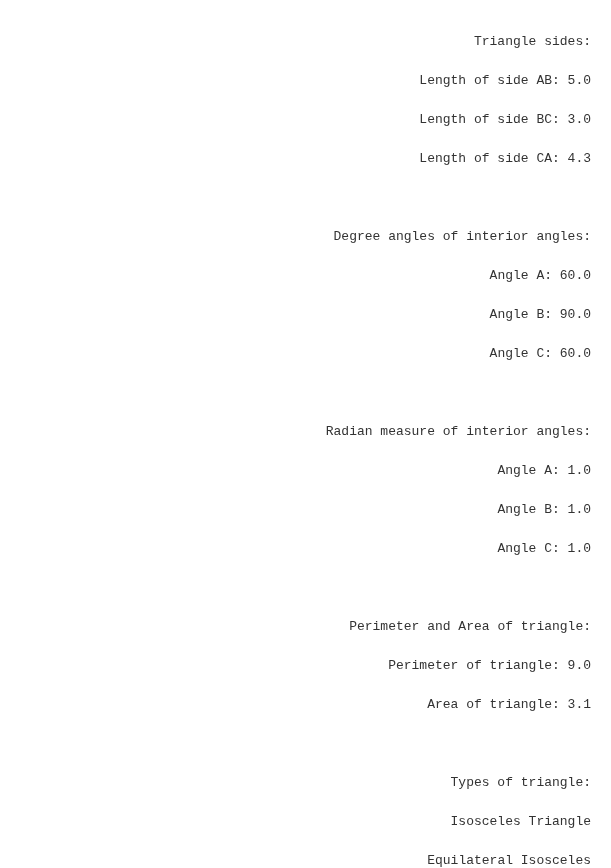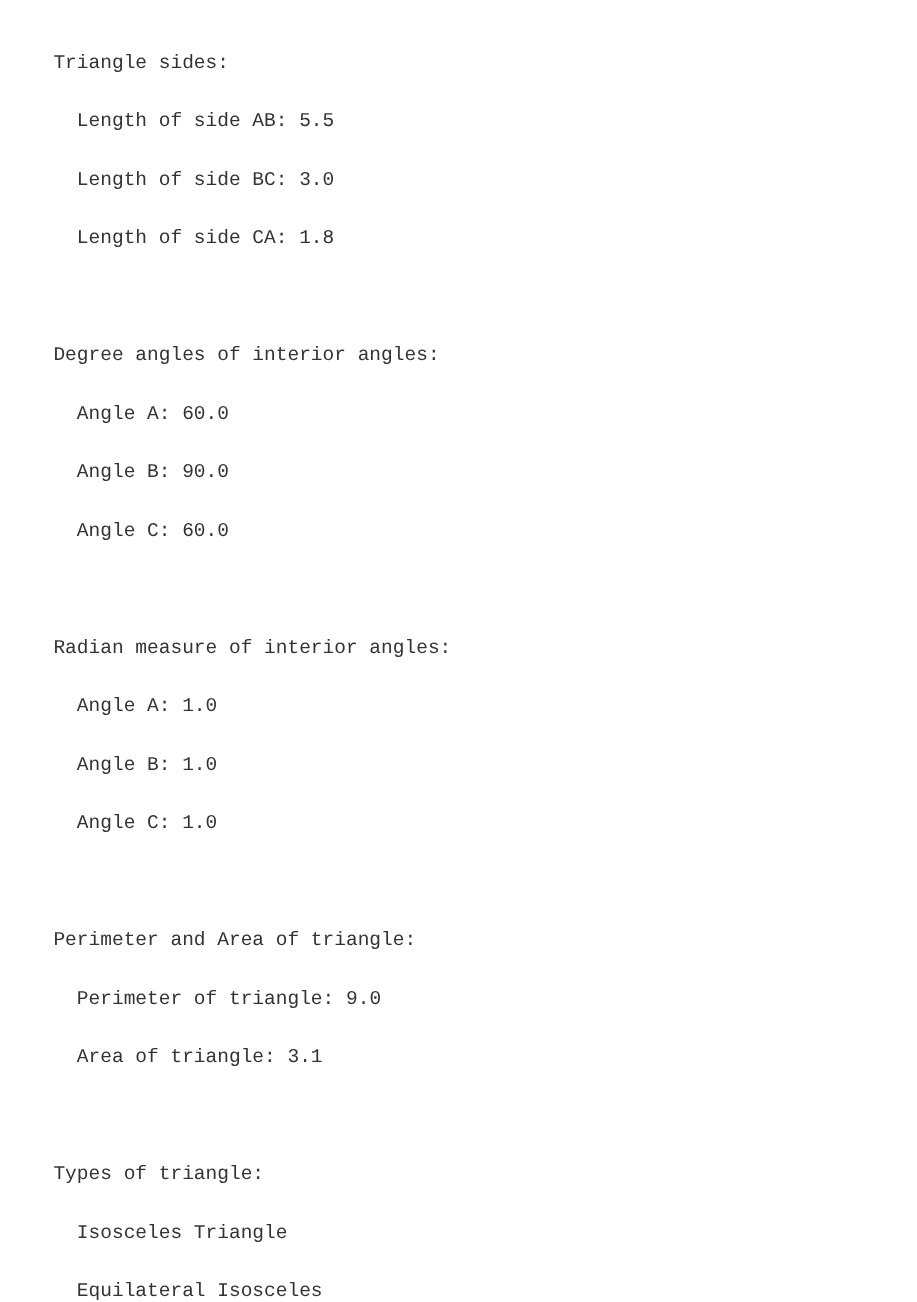--- a/index.html
+++ b/index.html
@@ -5,28 +5,28 @@
     body {
       font-family: "Courier New", Courier, monospace;
       font-size: 13px;
       color: #333;
       background: #fff;
       margin: 0;
       padding: 12px 20px;
       line-height: 1.5;
       white-space: pre;
     }
-    .out { display: block; }
+    .out { display: block; text-align: right; }
   </style>
 </head>
 <body>
 <span class="out">  <span>Triangle sides:</span></span>
-<span class="out">    <span>Length of side AB: 5.5</span></span>
+<span class="out">    <span>Length of side AB: 5.0</span></span>
 <span class="out">    <span>Length of side BC: 3.0</span></span>
-<span class="out">    <span>Length of side CA: 1.8</span></span>
+<span class="out">    <span>Length of side CA: 4.3</span></span>
 <span class="out"> </span>
 <span class="out">  <span>Degree angles of interior angles:</span></span>
 <span class="out">    <span>Angle A: 60.0</span></span>
 <span class="out">    <span>Angle B: 90.0</span></span>
 <span class="out">    <span>Angle C: 60.0</span></span>
 <span class="out"> </span>
 <span class="out">  <span>Radian measure of interior angles:</span></span>
 <span class="out">    <span>Angle A: 1.0</span></span>
 <span class="out">    <span>Angle B: 1.0</span></span>
 <span class="out">    <span>Angle C: 1.0</span></span>

